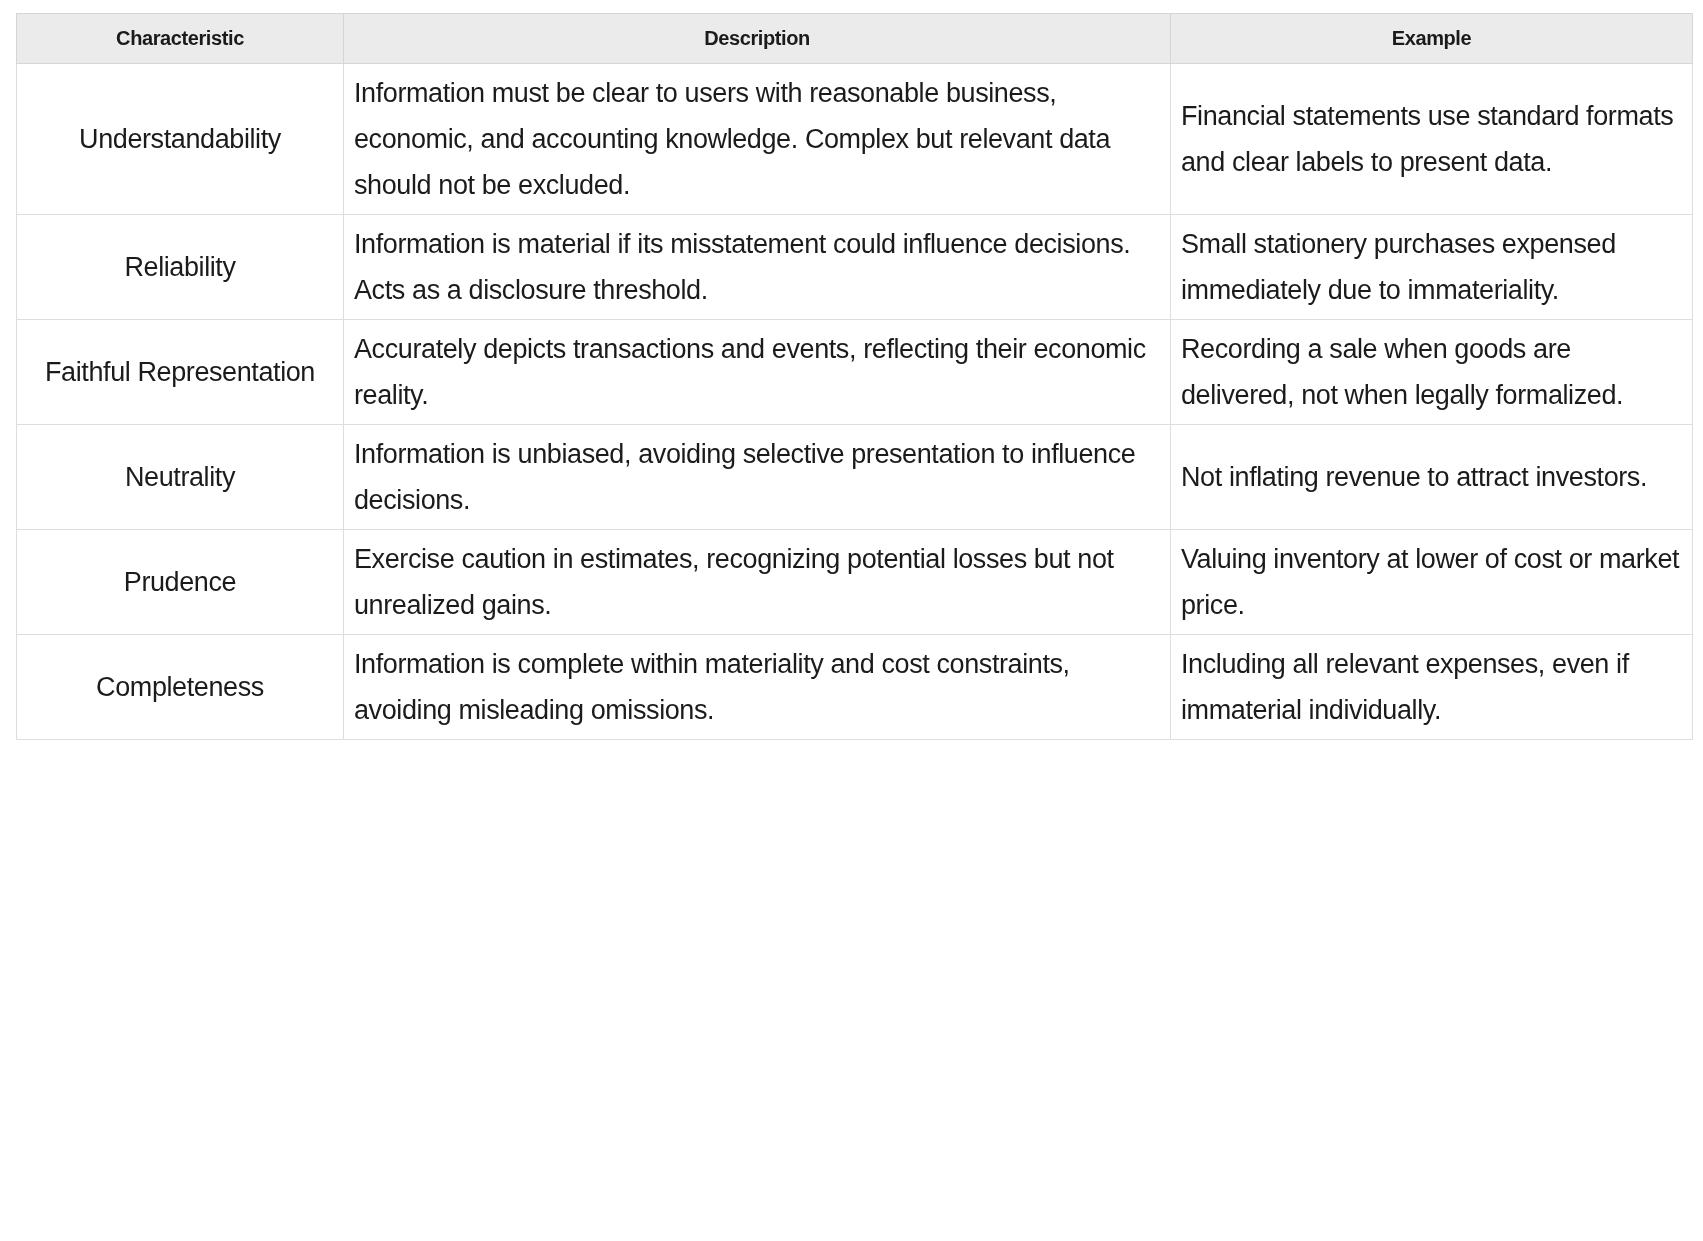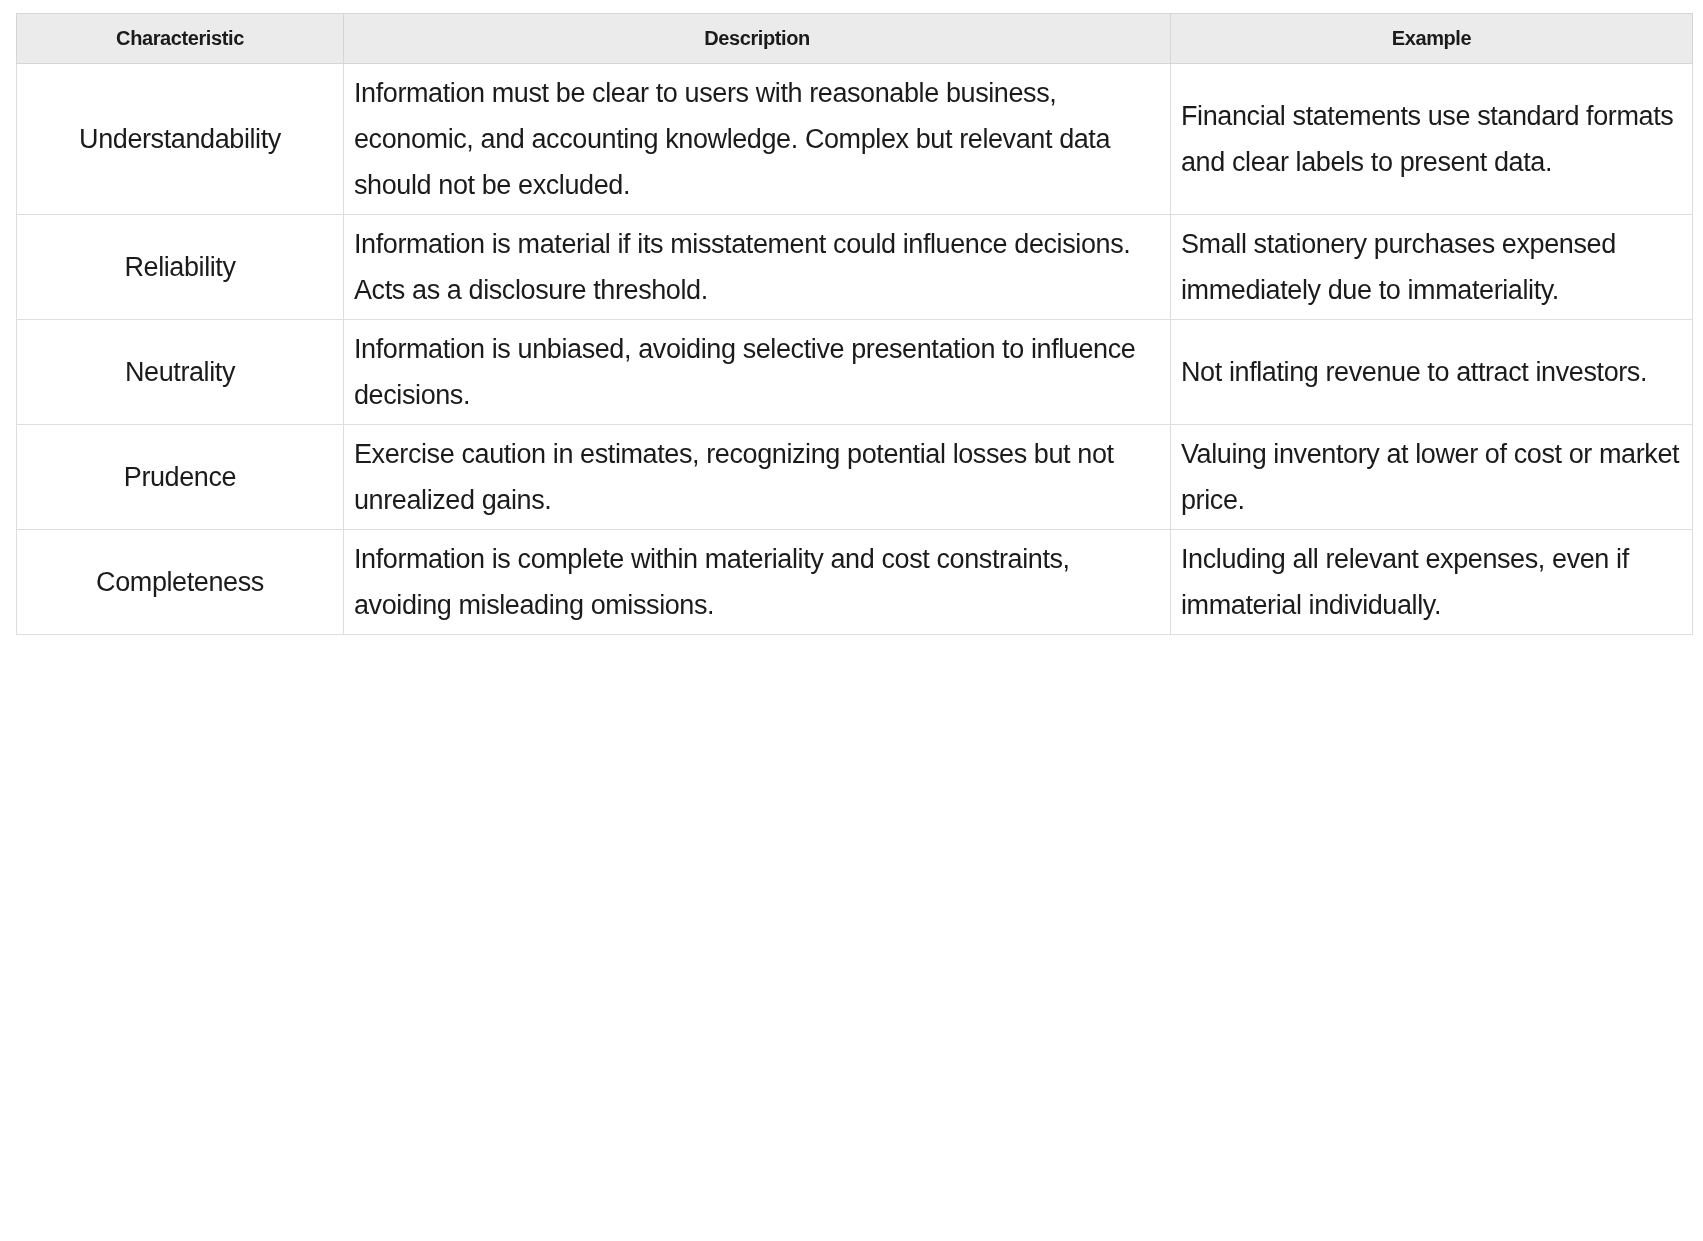--- a/index.html
+++ b/index.html
@@ -71,20 +71,25 @@
         <td class="char">Understandability</td>
         <td class="desc">Information must be clear to users with reasonable business, economic, and accounting knowledge. Complex but relevant data should not be excluded.</td>
         <td class="ex">Financial statements use standard formats and clear labels to present data.</td>
       </tr>
       <tr>
         <td class="char">Reliability</td>
         <td class="desc">Information is material if its misstatement could influence decisions. Acts as a disclosure threshold.</td>
         <td class="ex">Small stationery purchases expensed immediately due to immateriality.</td>
       </tr>
       <tr>
+        <td class="char">Faithful Representation</td>
+        <td class="desc">Accurately depicts transactions and events, reflecting their economic reality.</td>
+        <td class="ex">Recording a sale when goods are delivered, not when legally formalized.</td>
+      </tr>
+      <tr>
         <td class="char">Neutrality</td>
         <td class="desc">Information is unbiased, avoiding selective presentation to influence decisions.</td>
         <td class="ex">Not inflating revenue to attract investors.</td>
       </tr>
       <tr>
         <td class="char">Prudence</td>
         <td class="desc">Exercise caution in estimates, recognizing potential losses but not unrealized gains.</td>
         <td class="ex">Valuing inventory at lower of cost or market price.</td>
       </tr>
       <tr>

